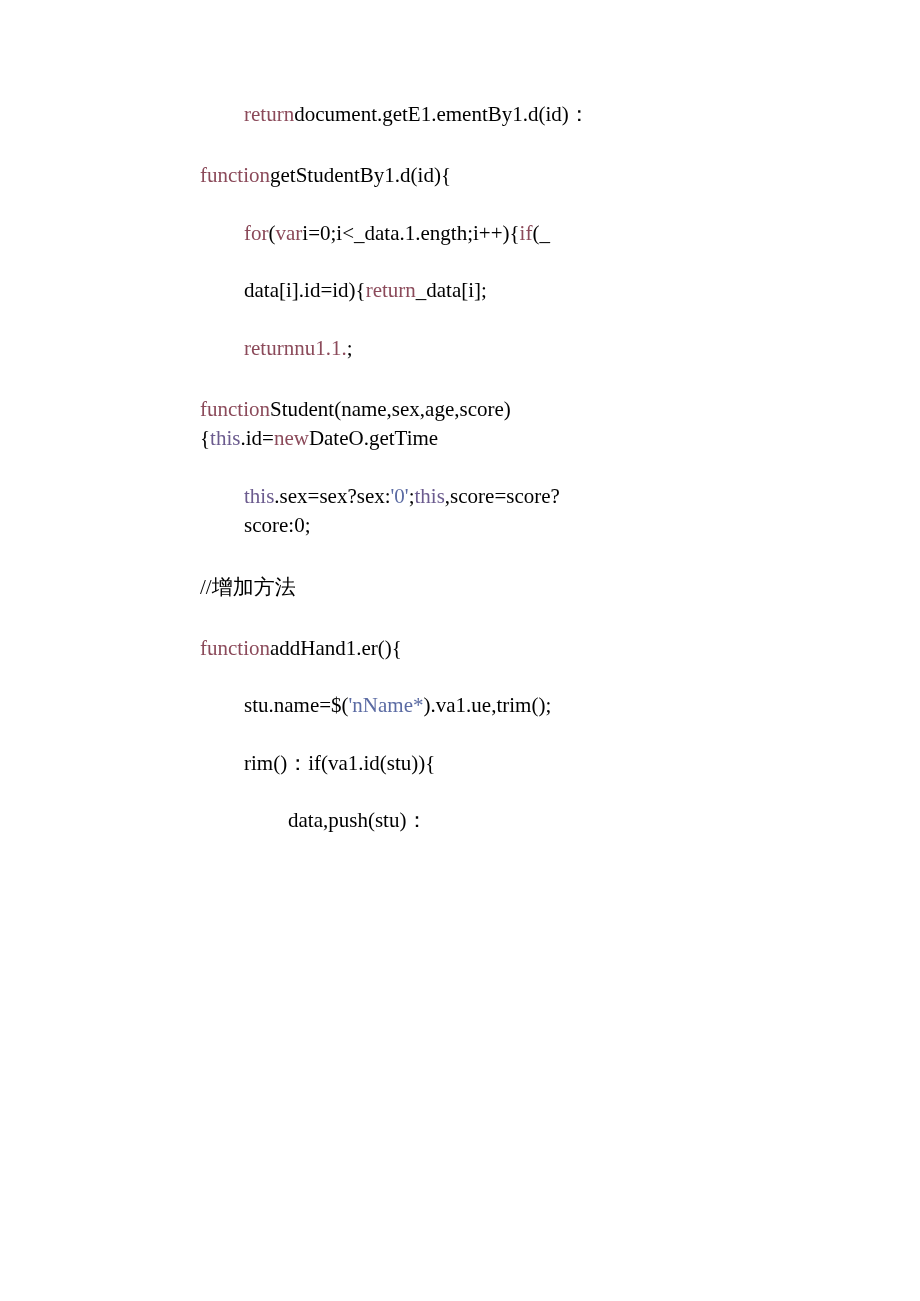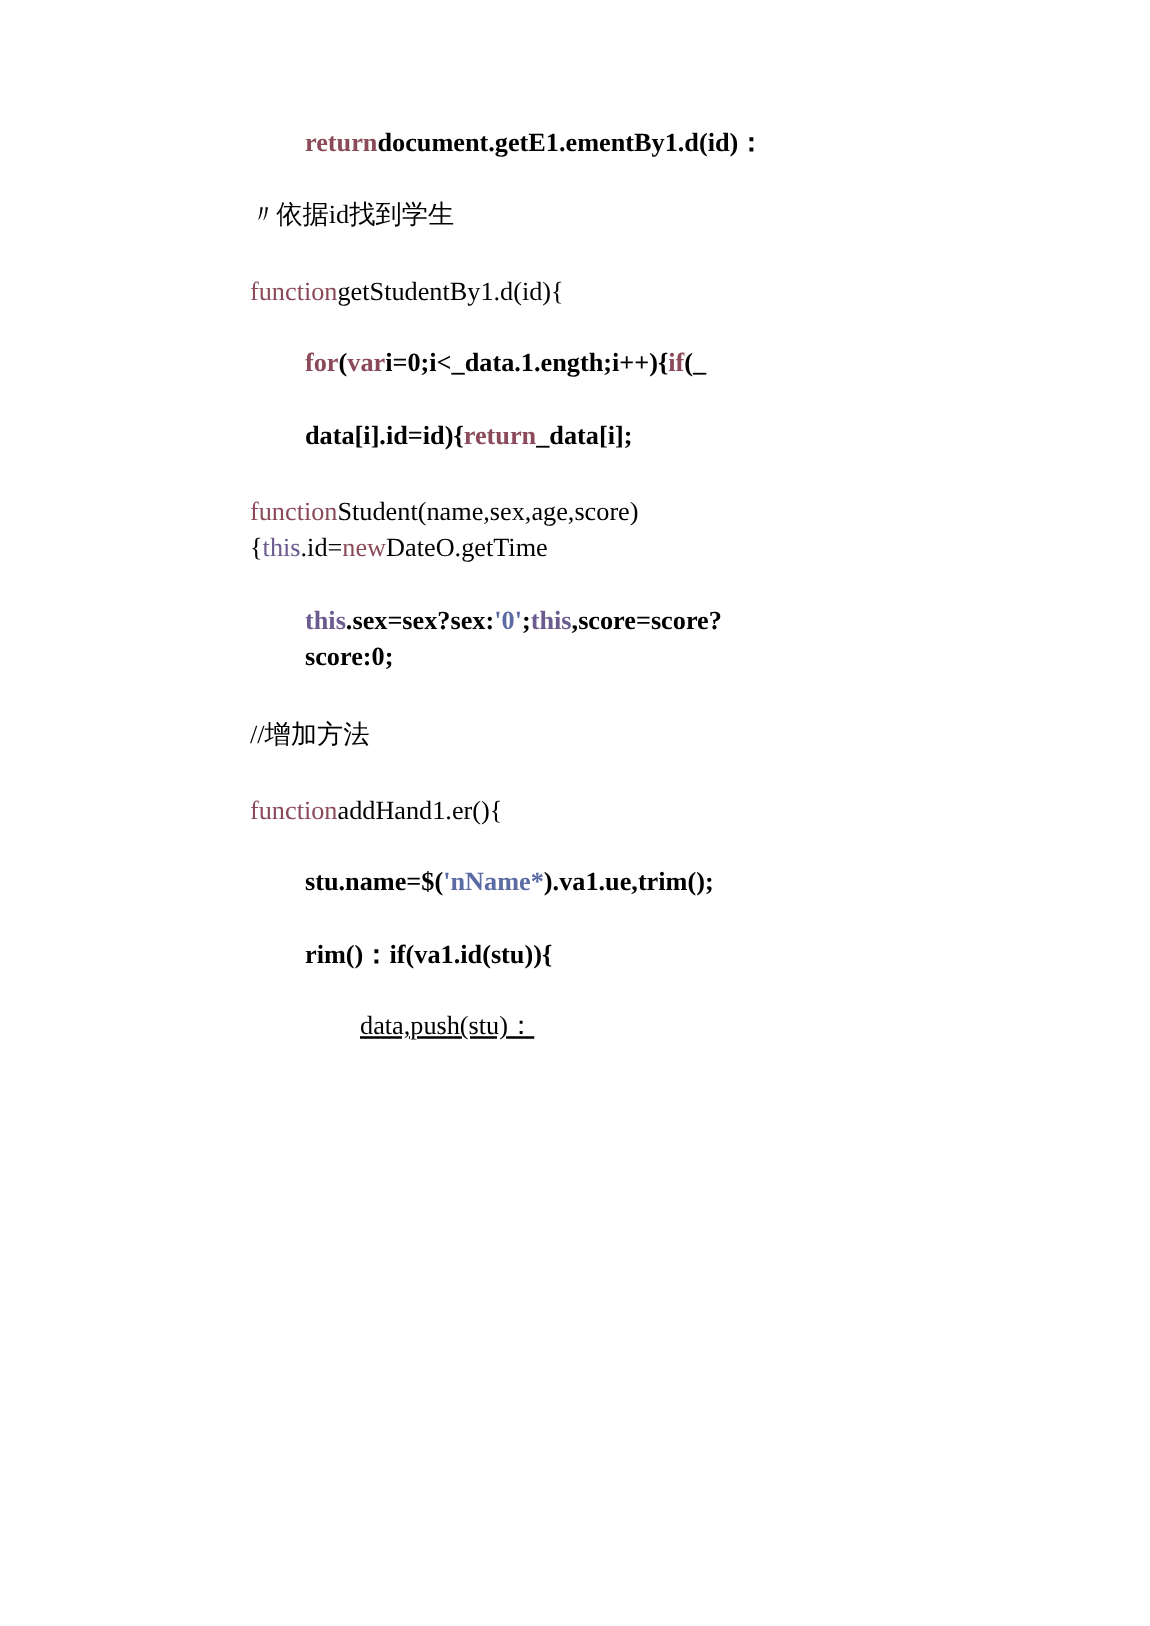--- a/index.html
+++ b/index.html
@@ -14,37 +14,37 @@
     width: 660px;
     box-sizing: border-box;
   }
   .line {
     font-size: 21px;
     line-height: 1.4;
     margin-bottom: 28px;
     color: #000;
     white-space: pre-wrap;
   }
-  .indent1 { padding-left: 44px; font-weight: bold; }
-  .indent2 { padding-left: 88px; text-decoration: underline; }
+  .indent1 { padding-left: 44px; }
+  .indent2 { padding-left: 88px; }
   .kw { color: #8B4A5A; }
   .prop { color: #6B5B8E; }
   .str { color: #5B6BA3; }
   .section-gap { margin-top: 32px; }
 </style>
 </head>
 <body>
 
 <div class="page">
   <div id="code-container">
       <div class="line indent1"><span class="kw">return</span><span>document.getE1.ementBy1.d(id)：</span></div>
-      <div class="line indent0"><span>〃依据id找到学生</span></div>
       <div class="line indent0 section-gap"><span class="kw">function</span><span>getStudentBy1.d(id){</span></div>
       <div class="line indent1"><span class="kw">for</span><span>(</span><span class="kw">var</span><span>i=0;i&lt;_data.1.ength;i++){</span><span class="kw">if</span><span>(_</span></div>
       <div class="line indent1"><span>data[i].id=id){</span><span class="kw">return</span><span>_data[i];</span></div>
+      <div class="line indent1"><span class="kw">returnnu1.1.</span><span>;</span></div>
       <div class="line indent0 section-gap"><span class="kw">function</span><span>Student(name,sex,age,score){</span><span class="prop">this</span><span>.id=</span><span class="kw">new</span><span>DateO.getTime</span></div>
       <div class="line indent1"><span class="prop">this</span><span>.sex=sex?sex:</span><span class="str">'0'</span><span>;</span><span class="prop">this</span><span>,score=score?score:0;</span></div>
       <div class="line indent0 section-gap"><span>//增加方法</span></div>
       <div class="line indent0 section-gap"><span class="kw">function</span><span>addHand1.er(){</span></div>
       <div class="line indent1"><span>stu.name=$(</span><span class="str">'nName*</span><span>).va1.ue,trim();</span></div>
       <div class="line indent1"><span>rim()：if(va1.id(stu)){</span></div>
       <div class="line indent2"><span>data,push(stu)：</span></div>
     </div>
 </div>
 

